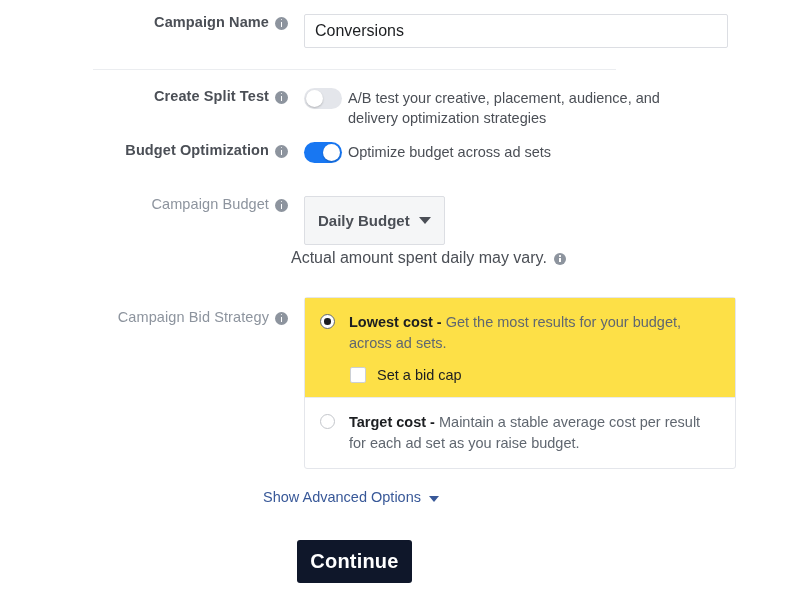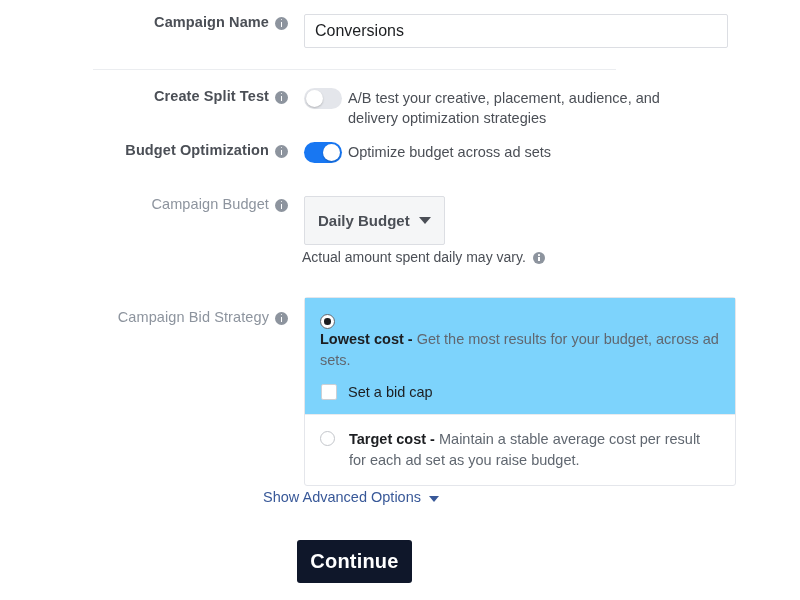--- a/index.html
+++ b/index.html
@@ -188,23 +188,23 @@
     background: #fff;
     font-family: "Liberation Sans", sans-serif;
     font-size: 15px;
     color: #1c1e21;
     padding: 0 11px;
     margin-left: 14px;
     outline: none;
   }
   #budget-note {
     position: absolute;
-    left: 302px;
+    left: 291px;
     top: 249px;
-    font-size: 14px;
+    font-size: 16px;
     color: #4b4f56;
     display: flex;
     align-items: center;
     gap: 7px;
   }
 
   
   #bid-strategy-row { left: 60px; top: 309px; }
   #bid-box {
     position: absolute;
@@ -216,23 +216,22 @@
     border-radius: 3px;
     background: #ffffff;
   }
   .bid-option {
     display: flex;
     padding: 14px 16px 14px 15px;
     box-sizing: border-box;
     cursor: pointer;
   }
   .bid-option.selected {
-    background: #7dd3fc;
+    background: #fde047;
     border-bottom: 1px solid #e9ebee;
-    flex-direction: column;
   }
   .radio {
     width: 15px;
     height: 15px;
     border-radius: 50%;
     border: 1px solid #c3c6cb;
     background: #fff;
     flex: 0 0 auto;
     margin-top: 2px;
     margin-right: 14px;

